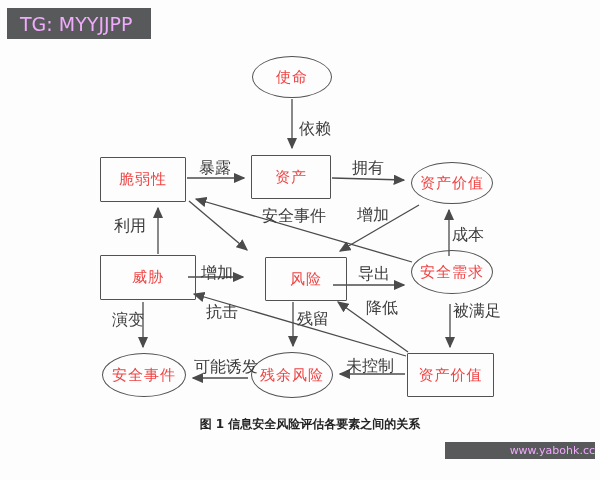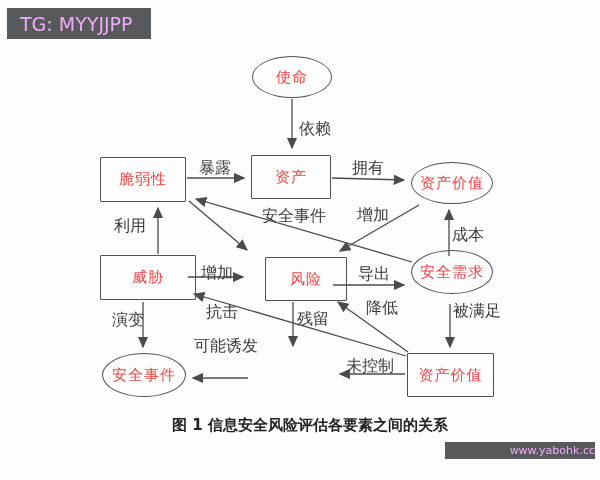--- a/index.html
+++ b/index.html
@@ -17,21 +17,21 @@
   .ellipse { border-radius:50%; }
   .elabel  { position:absolute; font-size:16px; color:#3c3c3c; white-space:nowrap; }
   .wm {
     position:absolute; background:#58595b; color:#f0abfc;
     display:flex; align-items:center; white-space:nowrap;
   }
   #wm-top    { left:7px;  top:8px;   width:131px; height:31px; font-size:19px; padding-left:13px; }
   #wm-bottom { left:445px; top:442px; width:150px; height:17px; font-size:11px; justify-content:flex-end; }
   #caption {
     position:absolute; left:0; top:416px; width:600px; text-align:center;
-    font-size:15px; font-weight:bold; color:#222; padding-left:20px; box-sizing:border-box;
+    font-size:12px; font-weight:bold; color:#222; padding-left:20px; box-sizing:border-box;
   }
 </style>
 </head>
 <body>
 
 <div id="stage">
 
   <svg id="arrow-layer" viewBox="0 0 600 480" xmlns="http://www.w3.org/2000/svg">
     <defs>
       <marker id="ah" markerWidth="9" markerHeight="8" refX="8" refY="4" orient="auto">
@@ -76,39 +76,42 @@
   </div>
   <div class="node rect" style="left:265px;top:257px;width:82px;height:44px">
     <span>风险</span>
   </div>
   <div class="node ellipse" style="left:411px;top:250px;width:82px;height:44px">
     <span>安全需求</span>
   </div>
   <div class="node ellipse" style="left:102px;top:353px;width:84px;height:44px">
     <span>安全事件</span>
   </div>
+  <div class="node ellipse" style="left:251px;top:352px;width:82px;height:46px">
+    <span>残余风险</span>
+  </div>
   <div class="node rect" style="left:407px;top:353px;width:87px;height:44px">
     <span>资产价值</span>
   </div>
 
   <span class="elabel" style="left:299px;top:119px">依赖</span>
   <span class="elabel" style="left:199px;top:158px">暴露</span>
   <span class="elabel" style="left:352px;top:158px">拥有</span>
   <span class="elabel" style="left:114px;top:216px">利用</span>
   <span class="elabel" style="left:201px;top:263px">增加</span>
   <span class="elabel" style="left:357px;top:205px">增加</span>
   <span class="elabel" style="left:262px;top:206px">安全事件</span>
   <span class="elabel" style="left:358px;top:264px">导出</span>
   <span class="elabel" style="left:452px;top:225px">成本</span>
   <span class="elabel" style="left:453px;top:301px">被满足</span>
   <span class="elabel" style="left:206px;top:302px">抗击</span>
   <span class="elabel" style="left:366px;top:298px">降低</span>
   <span class="elabel" style="left:297px;top:309px">残留</span>
   <span class="elabel" style="left:112px;top:310px">演变</span>
-  <span class="elabel" style="left:194px;top:336px">可能诱发</span>
+  <span class="elabel" style="left:194px;top:357px">可能诱发</span>
   <span class="elabel" style="left:346px;top:356px">未控制</span>
 
   <div id="caption">图 1 信息安全风险评估各要素之间的关系</div>
 
   <div id="wm-top" class="wm">
     <span>TG: MYYJJPP</span>
   </div>
   <div id="wm-bottom" class="wm">
     <span>www.yabohk.cc</span>
   </div>

